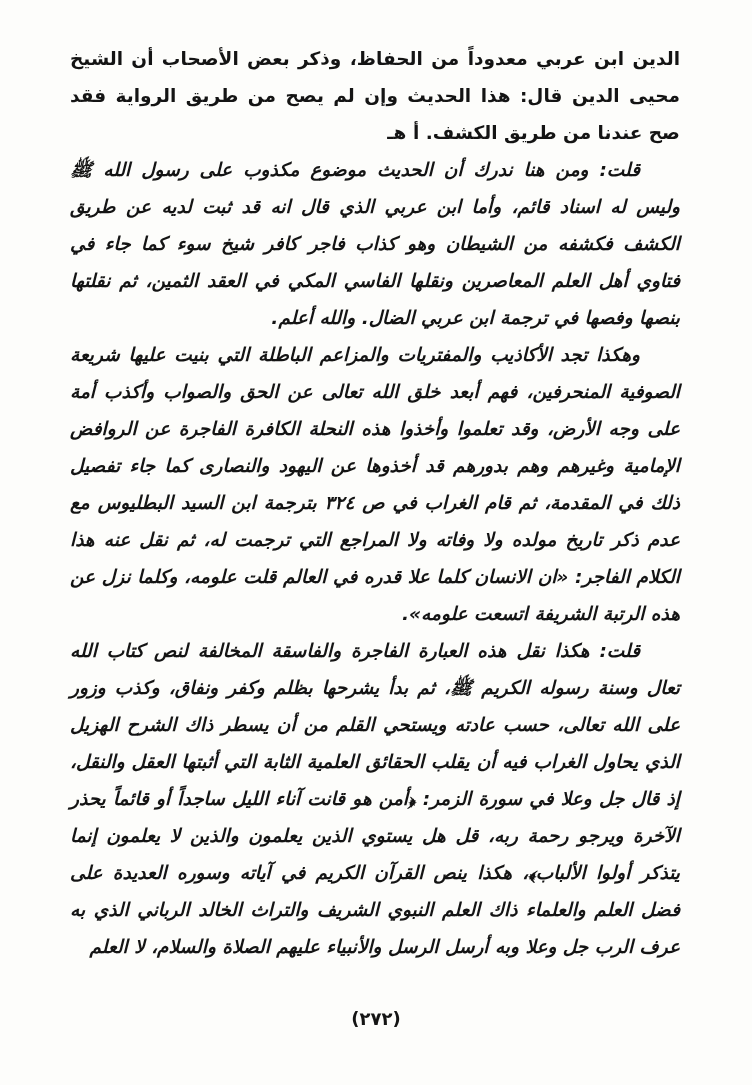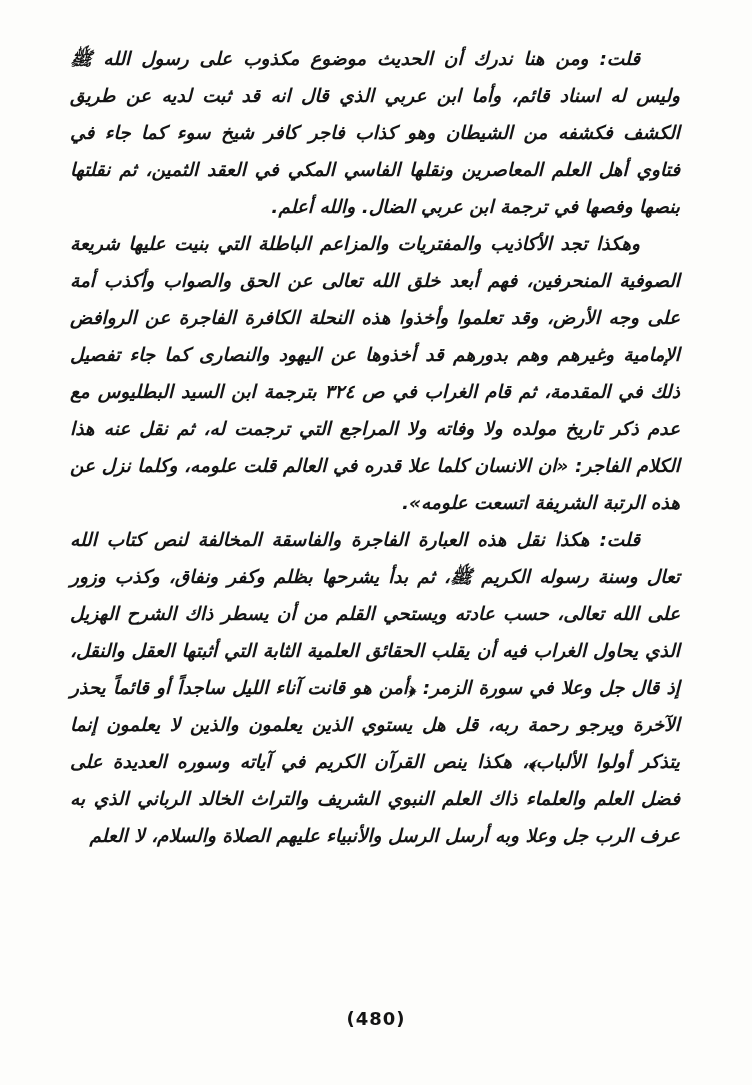--- a/index.html
+++ b/index.html
@@ -47,18 +47,19 @@
     font-size: 18px;
     font-weight: 700;
     letter-spacing: 1px;
   }
 </style>
 </head>
 <body>
 
 <div class="page">
   <div class="text-block">
+    <p>الدين ابن عربي معدوداً من الحفاظ، وذكر بعض الأصحاب أن الشيخ محيى الدين قال: هذا الحديث وإن لم يصح من طريق الرواية فقد صح عندنا من طريق الكشف. أ هـ</p>
     <p class="indent">قلت: ومن هنا ندرك أن الحديث موضوع مكذوب على رسول الله ﷺ وليس له اسناد قائم، وأما ابن عربي الذي قال انه قد ثبت لديه عن طريق الكشف فكشفه من الشيطان وهو كذاب فاجر كافر شيخ سوء كما جاء في فتاوي أهل العلم المعاصرين ونقلها الفاسي المكي في العقد الثمين، ثم نقلتها بنصها وفصها في ترجمة ابن عربي الضال. والله أعلم.</p>
     <p class="indent">وهكذا تجد الأكاذيب والمفتريات والمزاعم الباطلة التي بنيت عليها شريعة الصوفية المنحرفين، فهم أبعد خلق الله تعالى عن الحق والصواب وأكذب أمة على وجه الأرض، وقد تعلموا وأخذوا هذه النحلة الكافرة الفاجرة عن الروافض الإمامية وغيرهم وهم بدورهم قد أخذوها عن اليهود والنصارى كما جاء تفصيل ذلك في المقدمة، ثم قام الغراب في ص ٣٢٤ بترجمة ابن السيد البطليوس مع عدم ذكر تاريخ مولده ولا وفاته ولا المراجع التي ترجمت له، ثم نقل عنه هذا الكلام الفاجر: «ان الانسان كلما علا قدره في العالم قلت علومه، وكلما نزل عن هذه الرتبة الشريفة اتسعت علومه».</p>
     <p class="indent">قلت: هكذا نقل هذه العبارة الفاجرة والفاسقة المخالفة لنص كتاب الله تعال وسنة رسوله الكريم ﷺ، ثم بدأ يشرحها بظلم وكفر ونفاق، وكذب وزور على الله تعالى، حسب عادته ويستحي القلم من أن يسطر ذاك الشرح الهزيل الذي يحاول الغراب فيه أن يقلب الحقائق العلمية الثابة التي أثبتها العقل والنقل، إذ قال جل وعلا في سورة الزمر: ﴿أمن هو قانت آناء الليل ساجداً أو قائماً يحذر الآخرة ويرجو رحمة ربه، قل هل يستوي الذين يعلمون والذين لا يعلمون إنما يتذكر أولوا الألباب﴾، هكذا ينص القرآن الكريم في آياته وسوره العديدة على فضل العلم والعلماء ذاك العلم النبوي الشريف والتراث الخالد الرباني الذي به عرف الرب جل وعلا وبه أرسل الرسل والأنبياء عليهم الصلاة والسلام، لا العلم</p>
   </div>
-  <div class="page-number">(480)</div>
+  <div class="page-number">(٢٧٢)</div>
 </div>
 
 </body></html>

